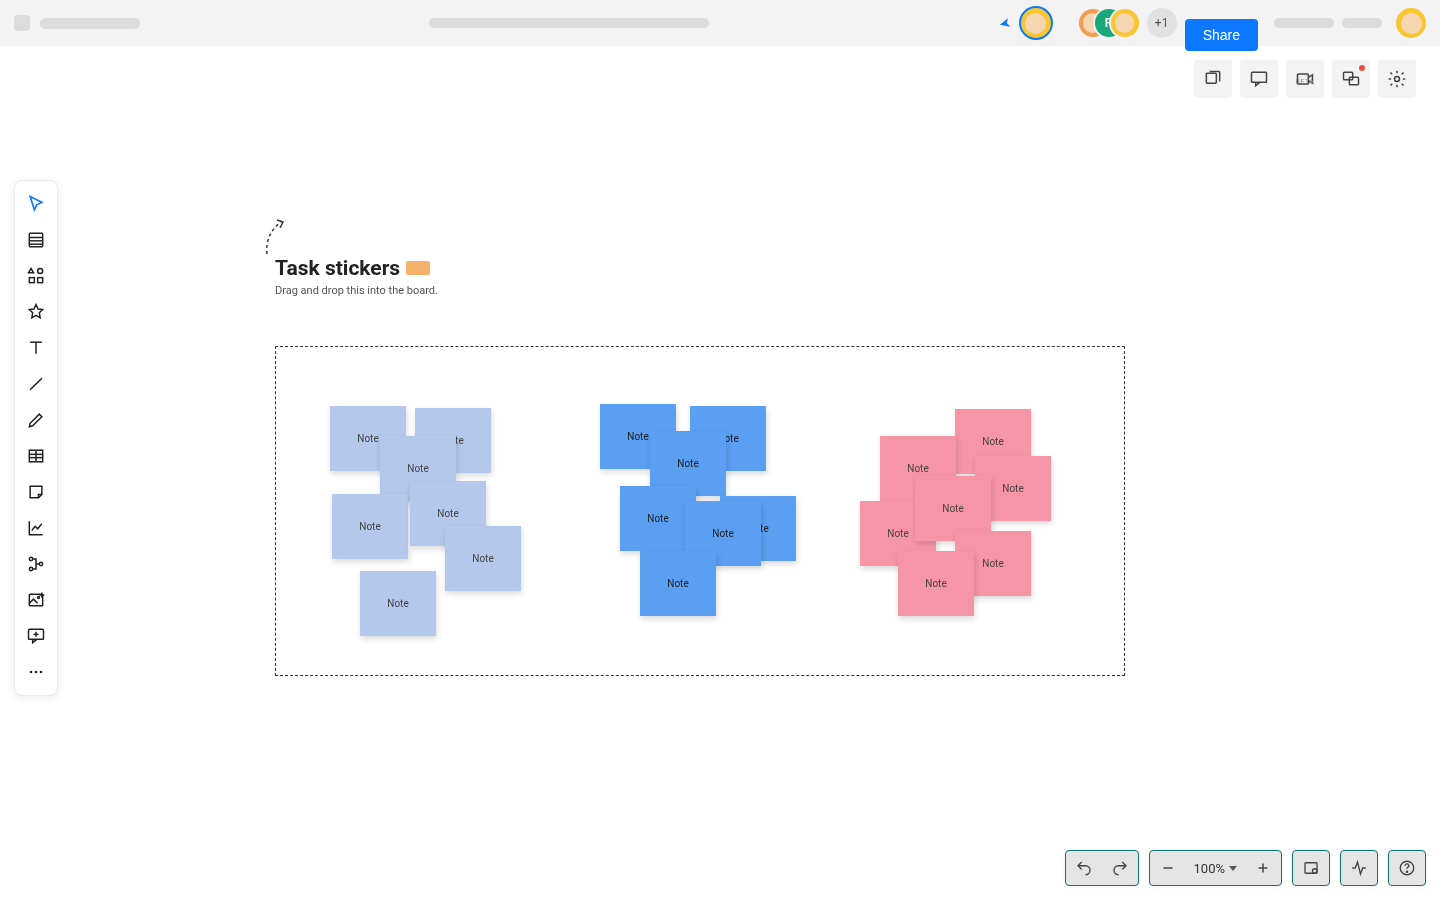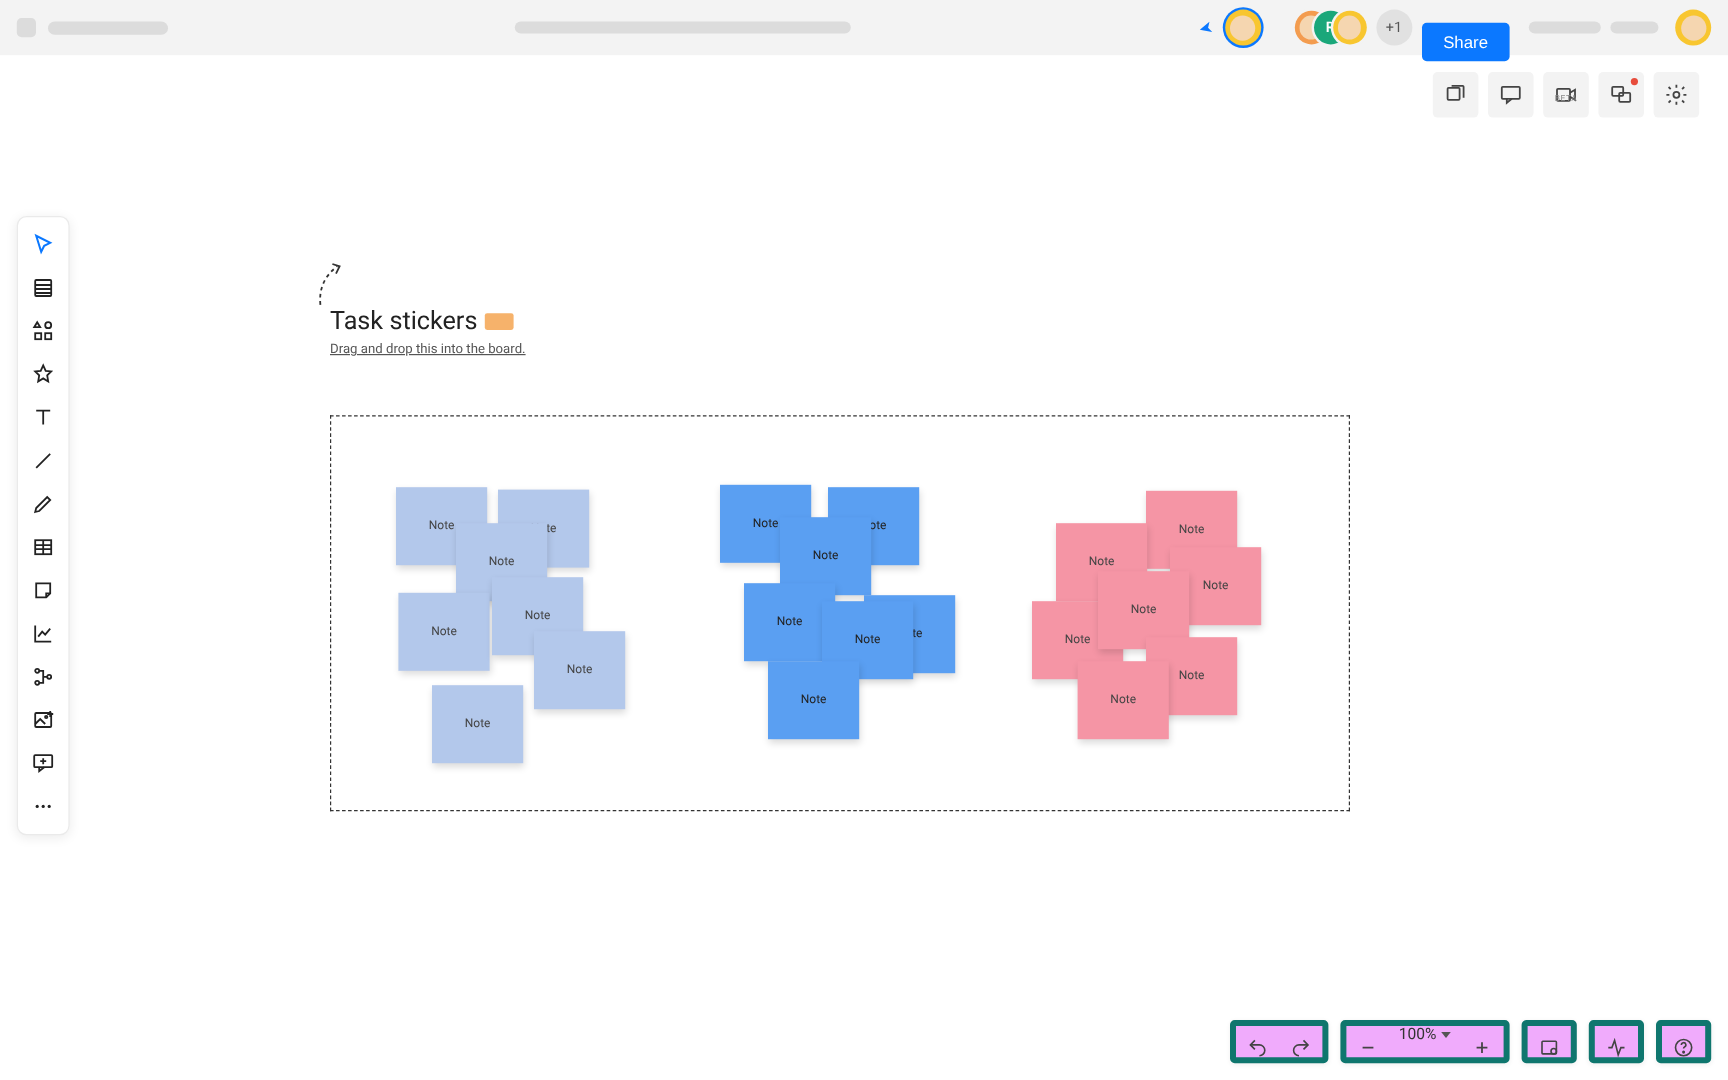--- a/index.html
+++ b/index.html
@@ -34,33 +34,33 @@
   .red-dot { position:absolute; top:5px; right:5px; width:6px; height:6px; background:#e74c3c; border-radius:50%; }
 
   
   .left-toolbar { position:absolute; left:14px; top:180px; background:#fff; border:1px solid #eaeaea; border-radius:8px; box-shadow:0 2px 10px rgba(0,0,0,.08); padding:6px 4px; display:flex; flex-direction:column; gap:2px; }
   .left-toolbar .lt-btn { width:34px; height:34px; border-radius:4px; display:flex; align-items:center; justify-content:center; cursor:pointer; color:#222; }
   .left-toolbar .lt-btn.active { color:#0b78ff; }
   .left-toolbar .lt-btn svg { width:20px; height:20px; }
 
   
   .bottom-bar { position:absolute; bottom:14px; right:14px; display:flex; gap:10px; align-items:center; }
-  .bb-group { background:#f0abfc; border:5px solid #0f766e; border-radius:4px; box-shadow:0 1px 4px rgba(0,0,0,.06); display:flex; align-items:flex-start; height:36px;}
+  .bb-group { background:#e5e5e5; border:1px solid #0f766e; border-radius:4px; box-shadow:0 1px 4px rgba(0,0,0,.06); display:flex; align-items:center; height:36px;}
   .bb-btn { width:36px; height:36px; display:flex; align-items:center; justify-content:center; cursor:pointer; color:#444; }
   .bb-btn svg { width:18px; height:18px; }
   .zoom-label { font-size:13px; color:#333; padding:0 8px; display:flex; align-items:center; gap:4px;}
   .caret-down { width:0; height:0; border-left:4px solid transparent; border-right:4px solid transparent; border-top:5px solid #555; }
 
   
   .canvas { position:absolute; left:0; top:46px; right:0; bottom:0; }
   .heading-block { position:absolute; left:275px; top:210px; }
   .arrow-scribble { position:absolute; left:-14px; top:-40px; width:40px; height:40px; }
-  .heading-title { font-size:21px; font-weight:400; color:#222; display:flex; align-items:center; gap:6px;}
+  .heading-title { font-size:21px; font-weight:700; color:#222; display:flex; align-items:center; gap:6px;}
   .heading-title .ticket-emoji { background:#f6b26b; width:24px; height:14px; border-radius:2px; position:relative; display:inline-block;}
-  .heading-sub { font-size:11px; color:#555; margin-top:4px;text-decoration:underline; }
+  .heading-sub { font-size:11px; color:#555; margin-top:4px; }
 
   .dashed-box { position:absolute; left:275px; top:300px; width:850px; height:330px; border:1.5px dashed #333; }
 
   .pile { position:absolute; }
   .pile.a { left:320px; top:350px; width:210px; height:260px; }
   .pile.b { left:595px; top:350px; width:220px; height:240px; }
   .pile.c { left:860px; top:355px; width:210px; height:230px; }
 
   .sticky { position:absolute; width:76px; height:65px; display:flex; align-items:center; justify-content:center; font-size:10px; color:#444; box-shadow:1px 3px 6px rgba(0,0,0,.15); cursor:grab; }
   .sticky.c1 { background:#b3c8eb; }

